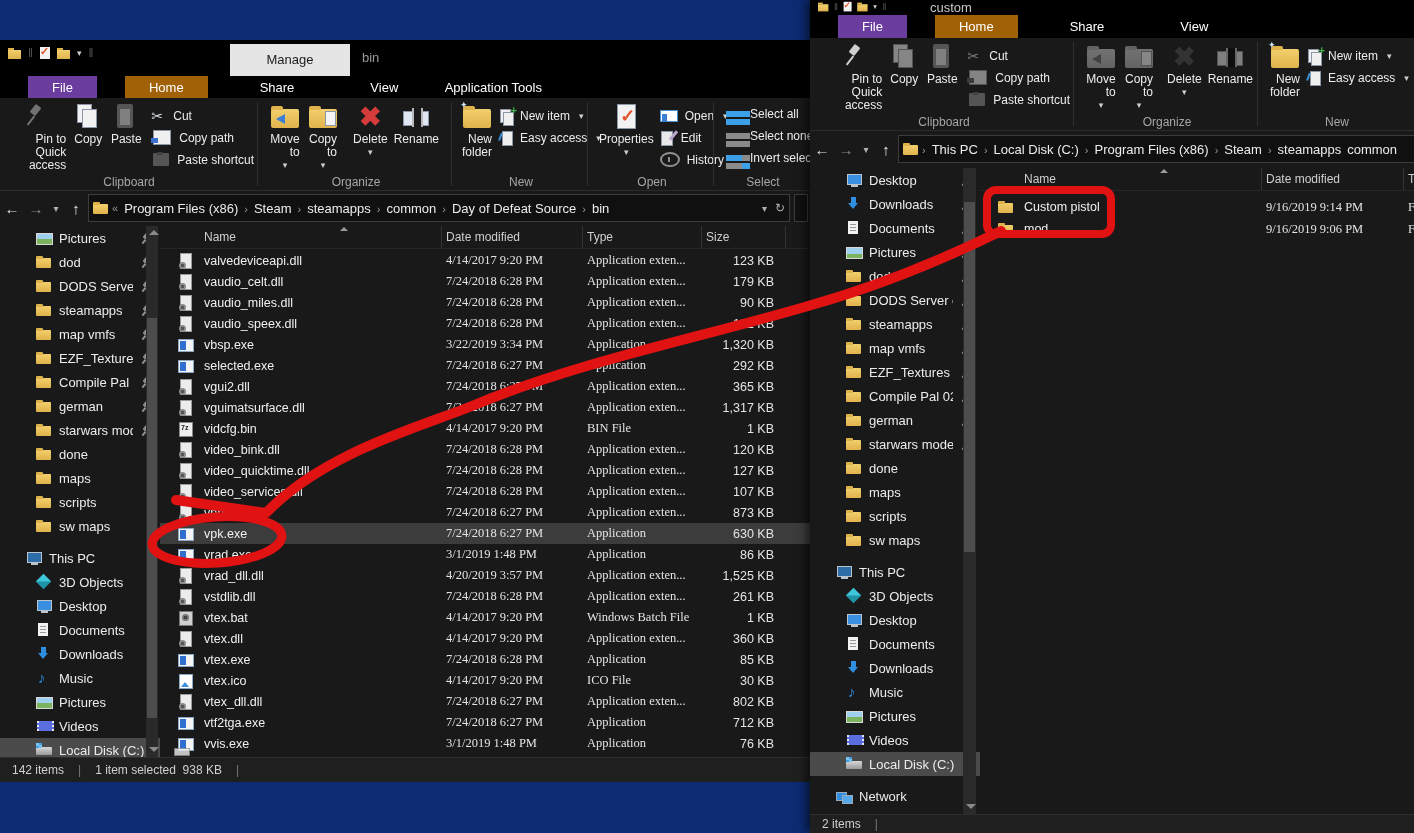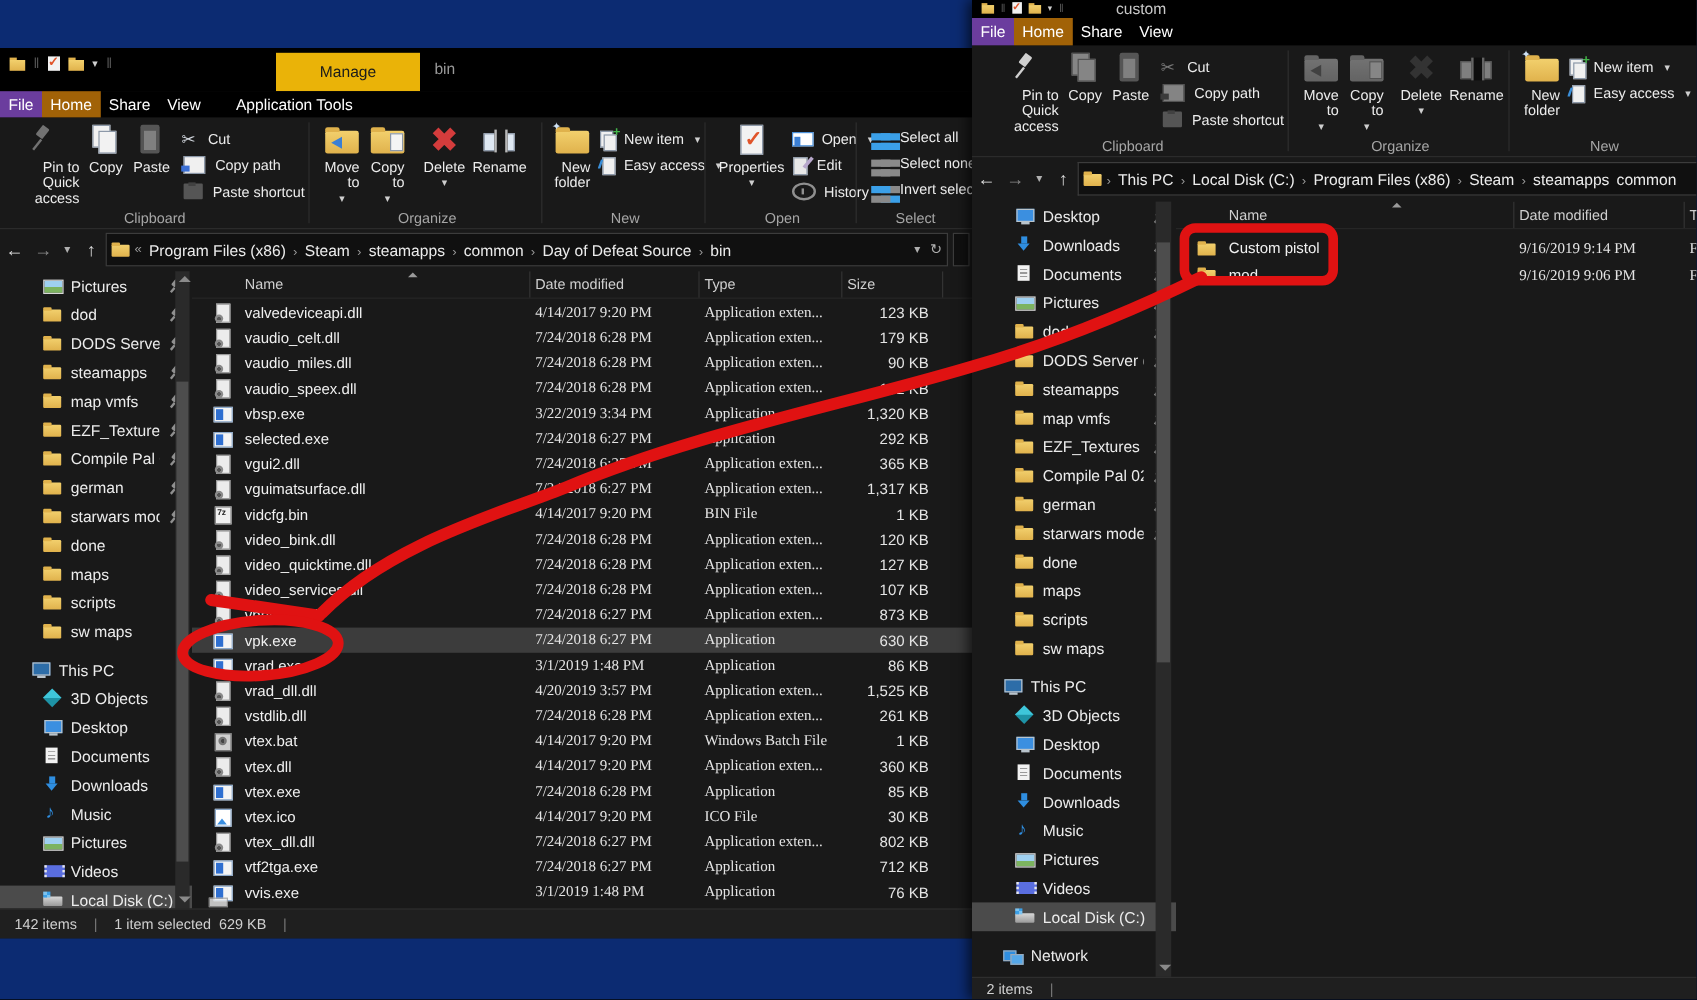--- a/index.html
+++ b/index.html
@@ -11,27 +11,27 @@
   
   .titlebar{position:absolute;left:0;top:0;right:0;background:#000;}
   .w1 .titlebar{height:36px;}
   .w2 .titlebar{height:15px;}
   .qat{position:absolute;left:8px;top:6px;display:flex;align-items:center;gap:7px;}
   .w2 .qat{top:1px;transform:scale(.8);transform-origin:left top;}
   .qsep{color:#555;font-size:12px;}
   .wtitle{position:absolute;color:#9a9a9a;font-size:13px;}
   .w1 .wtitle{left:362px;top:10px;}
   .w2 .wtitle{left:120px;top:0px;color:#c8c8c8;}
-  .manage-tab{position:absolute;left:230px;top:4px;width:120px;height:32px;background:#eab308;
+  .manage-tab{position:absolute;left:230px;top:4px;width:120px;height:32px;background:#e5e5e5;
               color:#1b1b1b;font-size:13px;text-align:center;line-height:32px;}
   
   .tabs{position:absolute;left:0;right:0;background:#000;display:flex;align-items:stretch;}
   .w1 .tabs{top:36px;height:22px;}
   .w2 .tabs{top:15px;height:23px;}
-  .tab{padding:0 7px;display:flex;align-items:center;color:#fff;font-size:13px;}
+  .tab{padding:0 24px;display:flex;align-items:center;color:#fff;font-size:13px;margin-left:28px;}
   .tab.accent{background:#6b3d9e;}
   .tab.selected{background:#a16207;}
   .tab.contextual{margin-left:12px;width:118px;justify-content:center;padding:0;}
   
   .ribbon{position:absolute;left:0;right:0;height:92px;background:#191919;border-bottom:1px solid #2b2b2b;}
   .w1 .ribbon{top:58px;} .w2 .ribbon{top:38px;}
   .rgroup{position:absolute;top:0;height:92px;}
   .rgroup::after{content:"";position:absolute;right:0;top:4px;bottom:4px;width:1px;background:#2e2e2e;}
   .rgroup.last::after{display:none;}
   .rglabel{position:absolute;bottom:1px;left:0;right:0;text-align:center;color:#a6a6a6;font-size:12px;}
@@ -747,21 +747,21 @@
             <span class="c-type">Application</span>
             <span class="c-size">76 KB</span>
           </div>
         </div>
       <div class="stub-row" style="bottom:2px"></div>
     </div>
 
     <div class="statusbar">
       <span>142 items</span>
       <span class="sdiv">|</span>
-      <span><span>1 item selected</span>&nbsp;&nbsp;<span>629 KB</span></span>
+      <span><span>1 item selected</span>&nbsp;&nbsp;<span>938 KB</span></span>
       <span class="sdiv">|</span>
     </div>
   </div>
 
   <div class="win w2">
     <div class="titlebar">
       <div class="qat">
         <span class="q-folder"></span>
         <span class="qsep">‖</span>
         <span class="q-check"></span>

